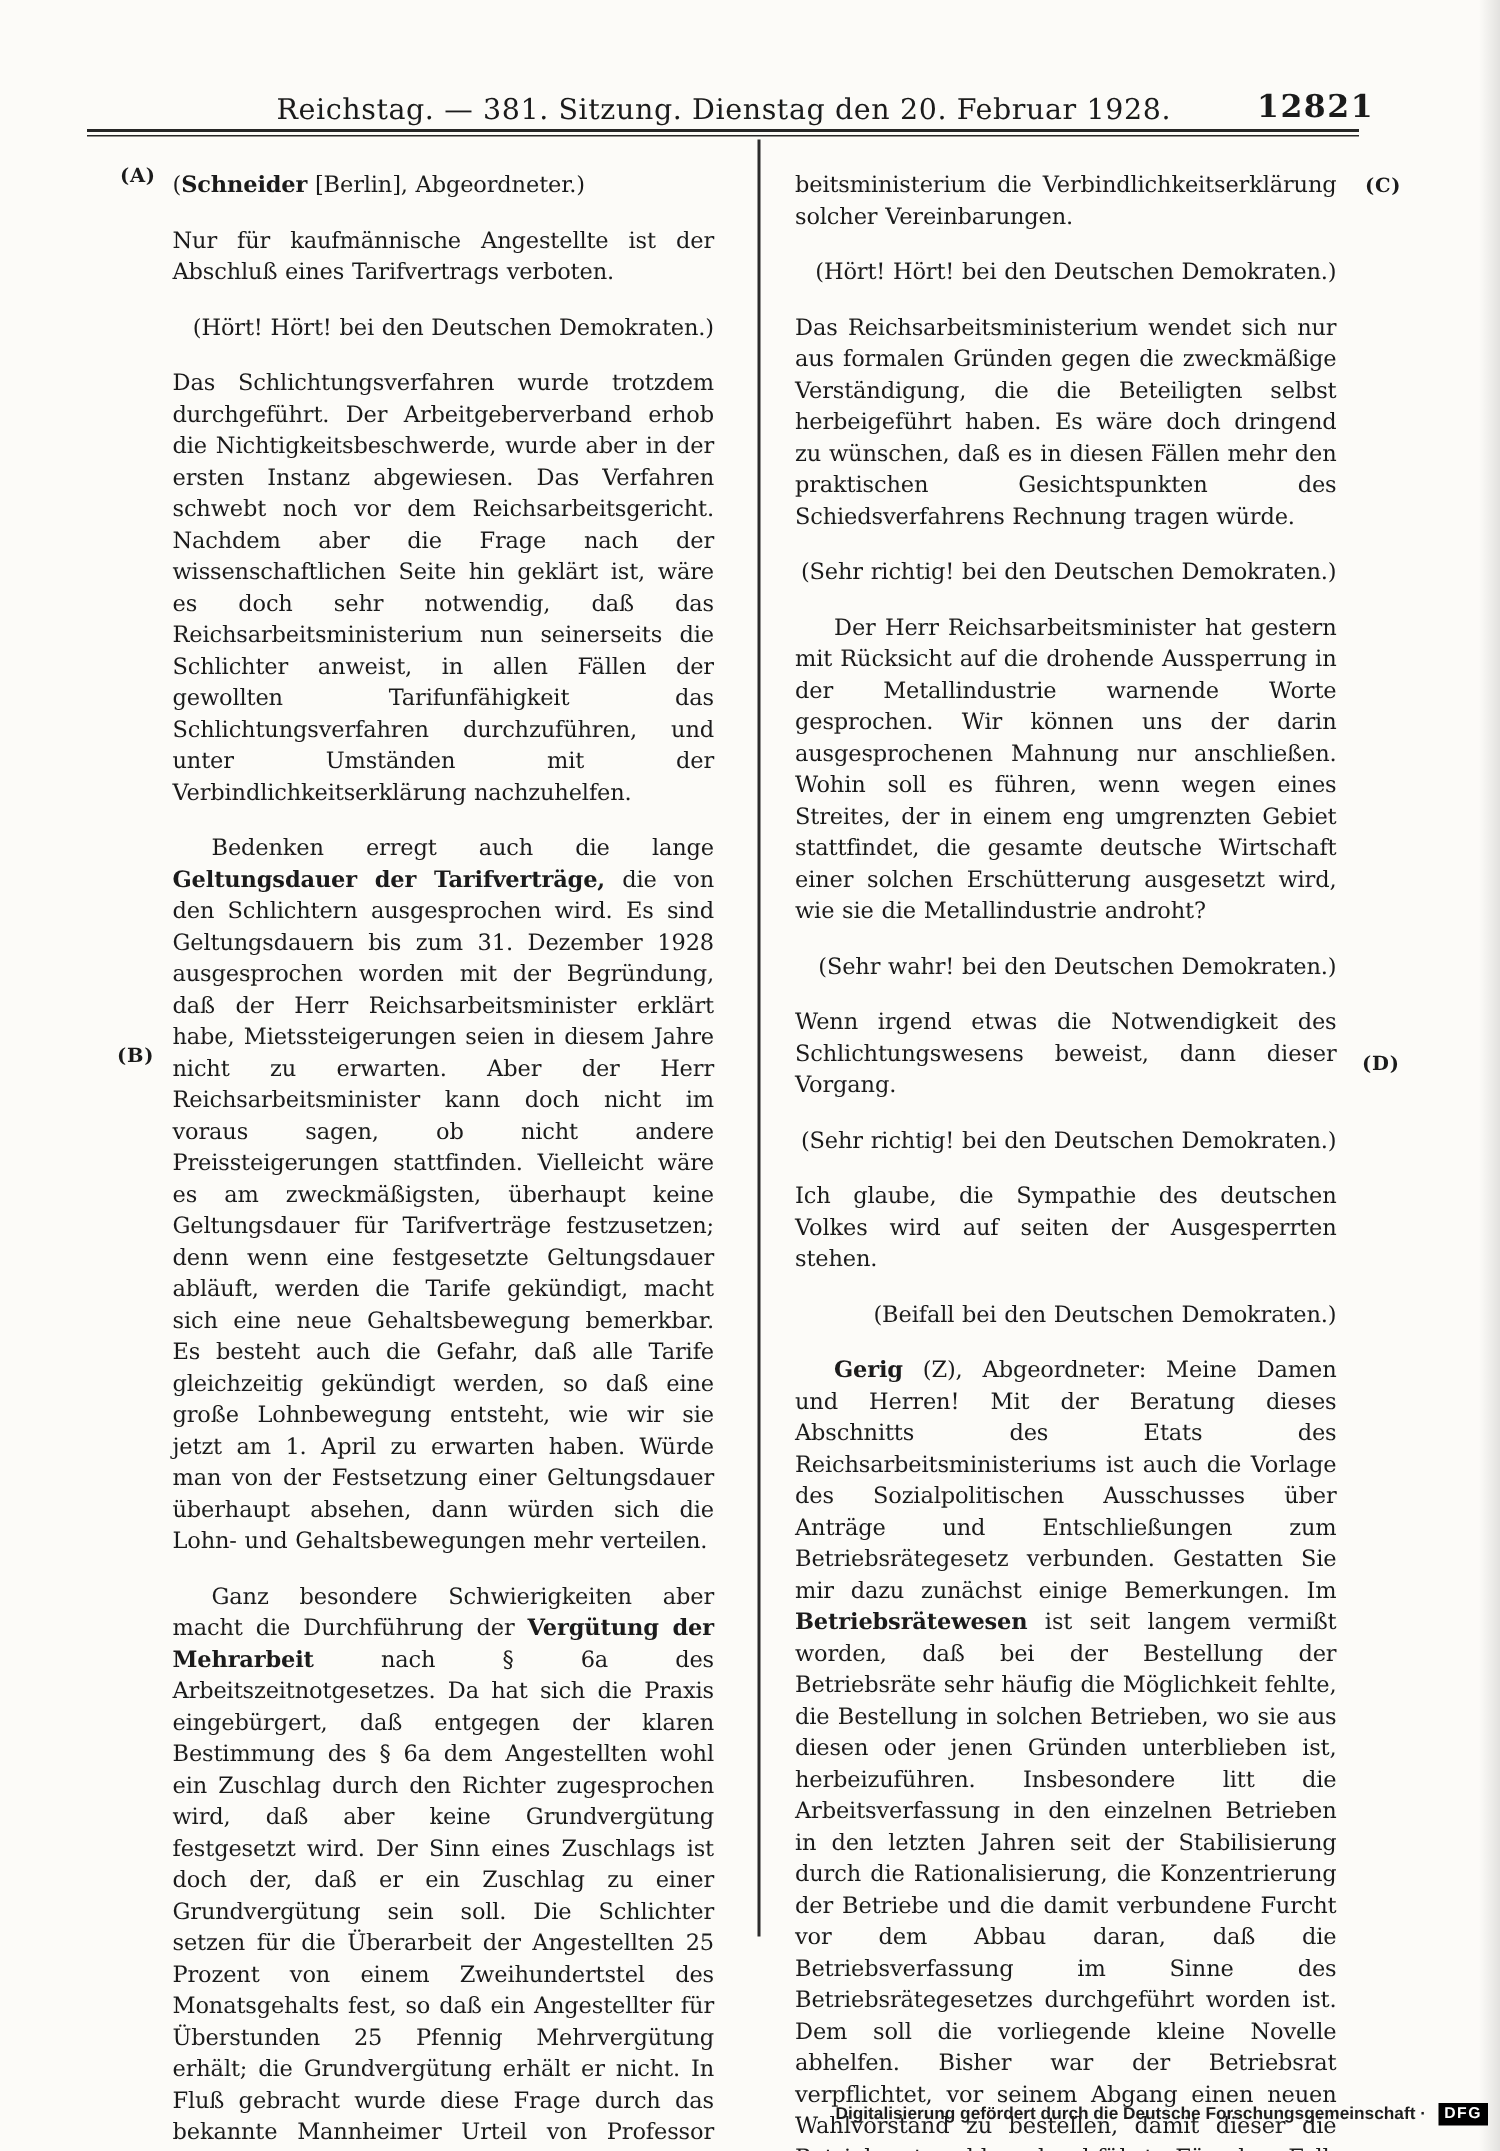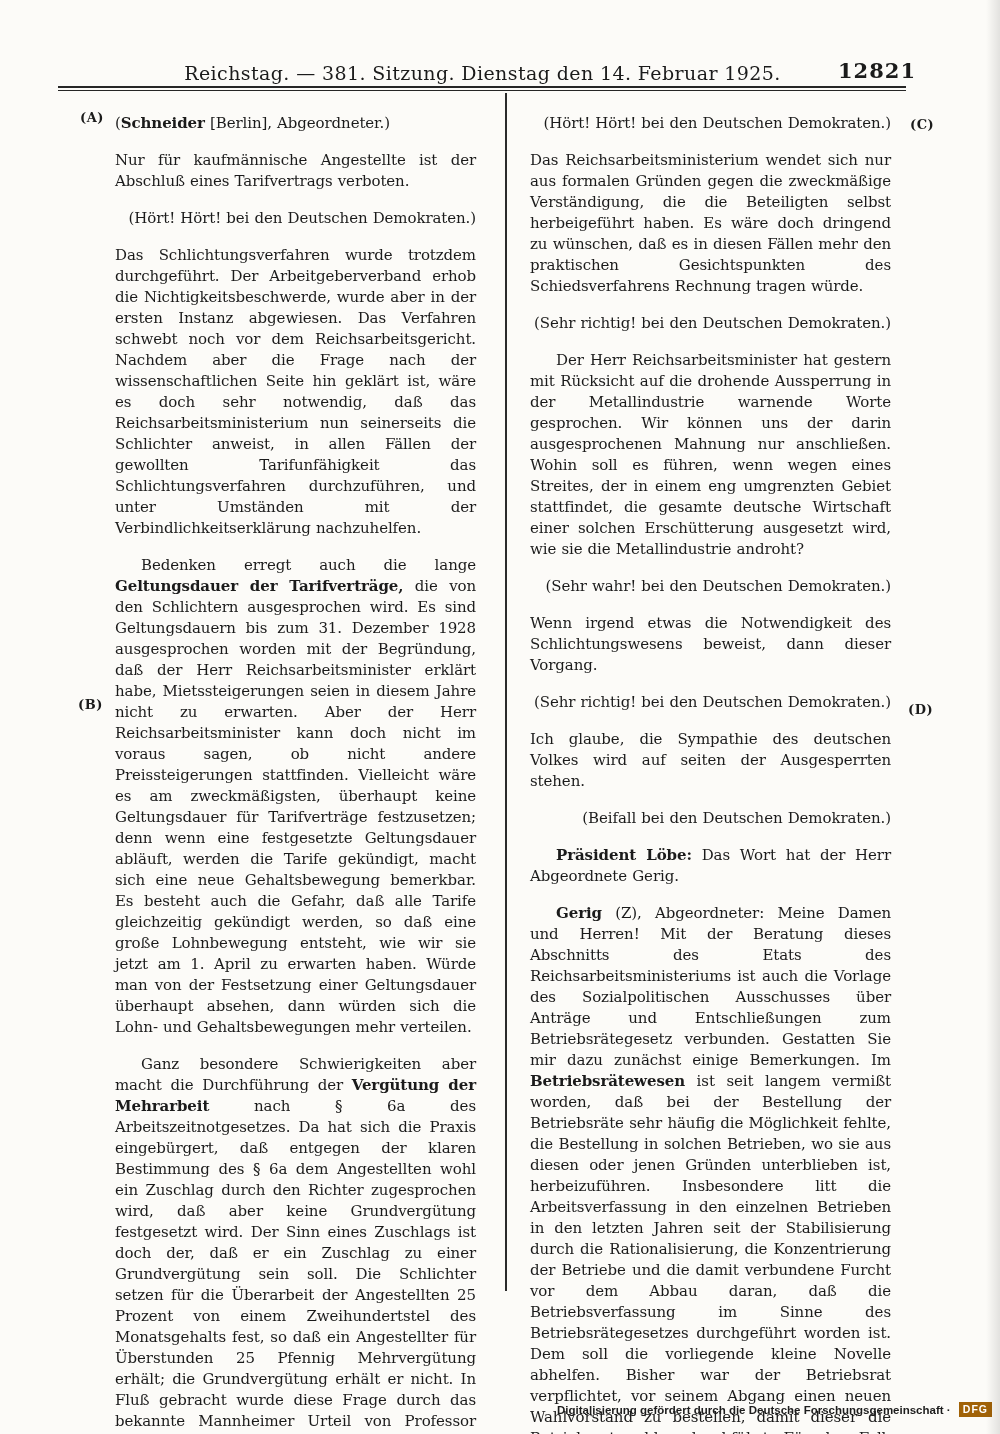--- a/index.html
+++ b/index.html
@@ -45,60 +45,60 @@
   .indent{text-indent:26px;}
   .interjection{text-align:right;margin:5px 0;text-indent:0;}
   .gap-before{margin-top:11px !important;}
   .footer{
     position:absolute;top:1402px;left:0;width:992px;text-align:right;
     font-family:"Liberation Sans", sans-serif;font-size:11.5px;font-weight:bold;color:#1d1d1d;
   }
   .footer-credit{vertical-align:middle;}
   .dfg-box{
     display:inline-block;vertical-align:middle;margin-left:5px;
-    background:#a16207;color:#ffffff;font-size:10.5px;font-weight:bold;
+    background:#000000;color:#ffffff;font-size:10.5px;font-weight:bold;
     padding:1px 4px 2px 4px;letter-spacing:1px;line-height:12px;
   }
   b{font-weight:bold;}
 </style>
 </head>
 <body>
 
 <div class="page">
 
-  <div class="header-title">Reichstag. — 381. Sitzung. Dienstag den 14. Februar 1925.</div>
+  <div class="header-title">Reichstag. — 381. Sitzung. Dienstag den 20. Februar 1928.</div>
   <div class="page-number">12821</div>
   <div class="head-rule"></div>
   <div class="col-divider"></div>
 
   <div class="margin-label ml-a">(A)</div>
   <div class="margin-label ml-b">(B)</div>
   <div class="margin-label ml-c">(C)</div>
   <div class="margin-label ml-d">(D)</div>
 
   <div class="col col-left">
     <p class="speaker-heading"><span>(</span><b>Schneider</b><span> [Berlin], Abgeordneter.)</span></p>
     <p>Nur für kaufmännische Angestellte ist der Abschluß eines Tarifvertrags verboten.</p>
     <p class="interjection">(Hört! Hört! bei den Deutschen Demokraten.)</p>
     <p>Das Schlichtungsverfahren wurde trotzdem durchgeführt. Der Arbeitgeberverband erhob die Nichtigkeitsbeschwerde, wurde aber in der ersten Instanz abgewiesen. Das Verfahren schwebt noch vor dem Reichsarbeitsgericht. Nachdem aber die Frage nach der wissenschaftlichen Seite hin geklärt ist, wäre es doch sehr notwendig, daß das Reichsarbeitsministerium nun seinerseits die Schlichter anweist, in allen Fällen der gewollten Tarifunfähigkeit das Schlichtungsverfahren durchzuführen, und unter Umständen mit der Verbindlichkeitserklärung nachzuhelfen.</p>
     <p class="indent"><span>Bedenken erregt auch die lange </span><b>Geltungsdauer der Tarifverträge,</b><span> die von den Schlichtern ausgesprochen wird. Es sind Geltungsdauern bis zum 31. Dezember 1928 ausgesprochen worden mit der Begründung, daß der Herr Reichsarbeitsminister erklärt habe, Mietssteigerungen seien in diesem Jahre nicht zu erwarten. Aber der Herr Reichsarbeitsminister kann doch nicht im voraus sagen, ob nicht andere Preissteigerungen stattfinden. Vielleicht wäre es am zweckmäßigsten, überhaupt keine Geltungsdauer für Tarifverträge festzusetzen; denn wenn eine festgesetzte Geltungsdauer abläuft, werden die Tarife gekündigt, macht sich eine neue Gehaltsbewegung bemerkbar. Es besteht auch die Gefahr, daß alle Tarife gleichzeitig gekündigt werden, so daß eine große Lohnbewegung entsteht, wie wir sie jetzt am 1. April zu erwarten haben. Würde man von der Festsetzung einer Geltungsdauer überhaupt absehen, dann würden sich die Lohn- und Gehaltsbewegungen mehr verteilen.</span></p>
     <p class="indent"><span>Ganz besondere Schwierigkeiten aber macht die Durchführung der </span><b>Vergütung der Mehrarbeit</b><span> nach § 6a des Arbeitszeitnotgesetzes. Da hat sich die Praxis eingebürgert, daß entgegen der klaren Bestimmung des § 6a dem Angestellten wohl ein Zuschlag durch den Richter zugesprochen wird, daß aber keine Grundvergütung festgesetzt wird. Der Sinn eines Zuschlags ist doch der, daß er ein Zuschlag zu einer Grundvergütung sein soll. Die Schlichter setzen für die Überarbeit der Angestellten 25 Prozent von einem Zweihundertstel des Monatsgehalts fest, so daß ein Angestellter für Überstunden 25 Pfennig Mehrvergütung erhält; die Grundvergütung erhält er nicht. In Fluß gebracht wurde diese Frage durch das bekannte Mannheimer Urteil von Professor Erdel. Aber das Arbeitsgericht in Leipzig hat sich inzwischen zu einer anderen Auffassung bekannt. Es hat zugegeben, daß die Grundvergütung auch festgesetzt und zu der Grundvergütung der Zuschlag gezahlt werden muß. Die Schlichter handeln aber offenbar auf Anweisung aus dem Reichsarbeitsministerium und weigern sich auch weiterhin, mit den Zuschlägen gleichzeitig auch die Grundvergütung festzusetzen. So haben sich die Angestelltenverbände dazu verstanden, auf die Mithilfe des Schlichters zu verzichten und mit den Arbeitgeberverbänden die Überstundenvergütung in freier Verhandlung zu regeln. Sie sind dabei insofern besser gefahren, als sie dann wenigstens von der 50. Stunde an für Mehrarbeit sowohl ein Zweihundertstel des Gehalts wie 25 Prozent Zuschlag erreichten. Aber hier macht das Reichsarbeitsministerium wieder Schwierigkeiten. Wenn solche Vereinbarungen abgeschlossen worden sind, die Beteiligten sich also verständigt haben, dann verweigert das Ar-</span></p>
   </div>
 
   <div class="col col-right">
+    <p>beitsministerium die Verbindlichkeitserklärung solcher Vereinbarungen.</p>
     <p class="interjection">(Hört! Hört! bei den Deutschen Demokraten.)</p>
     <p>Das Reichsarbeitsministerium wendet sich nur aus formalen Gründen gegen die zweckmäßige Verständigung, die die Beteiligten selbst herbeigeführt haben. Es wäre doch dringend zu wünschen, daß es in diesen Fällen mehr den praktischen Gesichtspunkten des Schiedsverfahrens Rechnung tragen würde.</p>
     <p class="interjection">(Sehr richtig! bei den Deutschen Demokraten.)</p>
     <p class="indent">Der Herr Reichsarbeitsminister hat gestern mit Rücksicht auf die drohende Aussperrung in der Metallindustrie warnende Worte gesprochen. Wir können uns der darin ausgesprochenen Mahnung nur anschließen. Wohin soll es führen, wenn wegen eines Streites, der in einem eng umgrenzten Gebiet stattfindet, die gesamte deutsche Wirtschaft einer solchen Erschütterung ausgesetzt wird, wie sie die Metallindustrie androht?</p>
     <p class="interjection">(Sehr wahr! bei den Deutschen Demokraten.)</p>
     <p>Wenn irgend etwas die Notwendigkeit des Schlichtungswesens beweist, dann dieser Vorgang.</p>
     <p class="interjection">(Sehr richtig! bei den Deutschen Demokraten.)</p>
     <p>Ich glaube, die Sympathie des deutschen Volkes wird auf seiten der Ausgesperrten stehen.</p>
     <p class="interjection">(Beifall bei den Deutschen Demokraten.)</p>
-    <p class="indent gap-before"><b>Präsident Löbe:</b><span> Das Wort hat der Herr Abgeordnete Gerig.</span></p>
     <p class="indent gap-before"><b>Gerig</b><span> (Z), Abgeordneter: Meine Damen und Herren! Mit der Beratung dieses Abschnitts des Etats des Reichsarbeitsministeriums ist auch die Vorlage des Sozialpolitischen Ausschusses über Anträge und Entschließungen zum Betriebsrätegesetz verbunden. Gestatten Sie mir dazu zunächst einige Bemerkungen. Im </span><b>Betriebsrätewesen</b><span> ist seit langem vermißt worden, daß bei der Bestellung der Betriebsräte sehr häufig die Möglichkeit fehlte, die Bestellung in solchen Betrieben, wo sie aus diesen oder jenen Gründen unterblieben ist, herbeizuführen. Insbesondere litt die Arbeitsverfassung in den einzelnen Betrieben in den letzten Jahren seit der Stabilisierung durch die Rationalisierung, die Konzentrierung der Betriebe und die damit verbundene Furcht vor dem Abbau daran, daß die Betriebsverfassung im Sinne des Betriebsrätegesetzes durchgeführt worden ist. Dem soll die vorliegende kleine Novelle abhelfen. Bisher war der Betriebsrat verpflichtet, vor seinem Abgang einen neuen Wahlvorstand zu bestellen, damit dieser die Betriebsratswahlen durchführt. Für den Fall, daß der Betriebsrat dieser Verpflichtung nicht nachkam, übernahm der Arbeitgeber die Verpflichtung, und wenn der es nicht tat, lag keinerlei Handhabe vor, dafür zu sorgen, daß ein Betriebsrat in dem betreffenden Betrieb zustande kam. Dem soll die neue kleine Novelle abhelfen. Dabei tauchten Meinungsverschiedenheiten im Ausschuß auf, in welcher Form man nun diese Lücke des Gesetzes schließen solle, ob man einerseits die Gewerbeaufsichtsbehörde einschalten solle, die vielleicht von sich aus den Wahlvorstand bestellen könnte, oder ob man das Arbeitsgericht als die entscheidende Behörde einschalten solle, wobei auch die Frage auftauchte, wer nun, wenn ein Betriebsrat nicht vor-</span></p>
 
   </div>
 
   <div class="footer">
     <span class="footer-credit">Digitalisierung gefördert durch die Deutsche Forschungsgemeinschaft ·</span>
     <span class="dfg-box">DFG</span>
   </div>
 
   <div class="edge-shade"></div>

